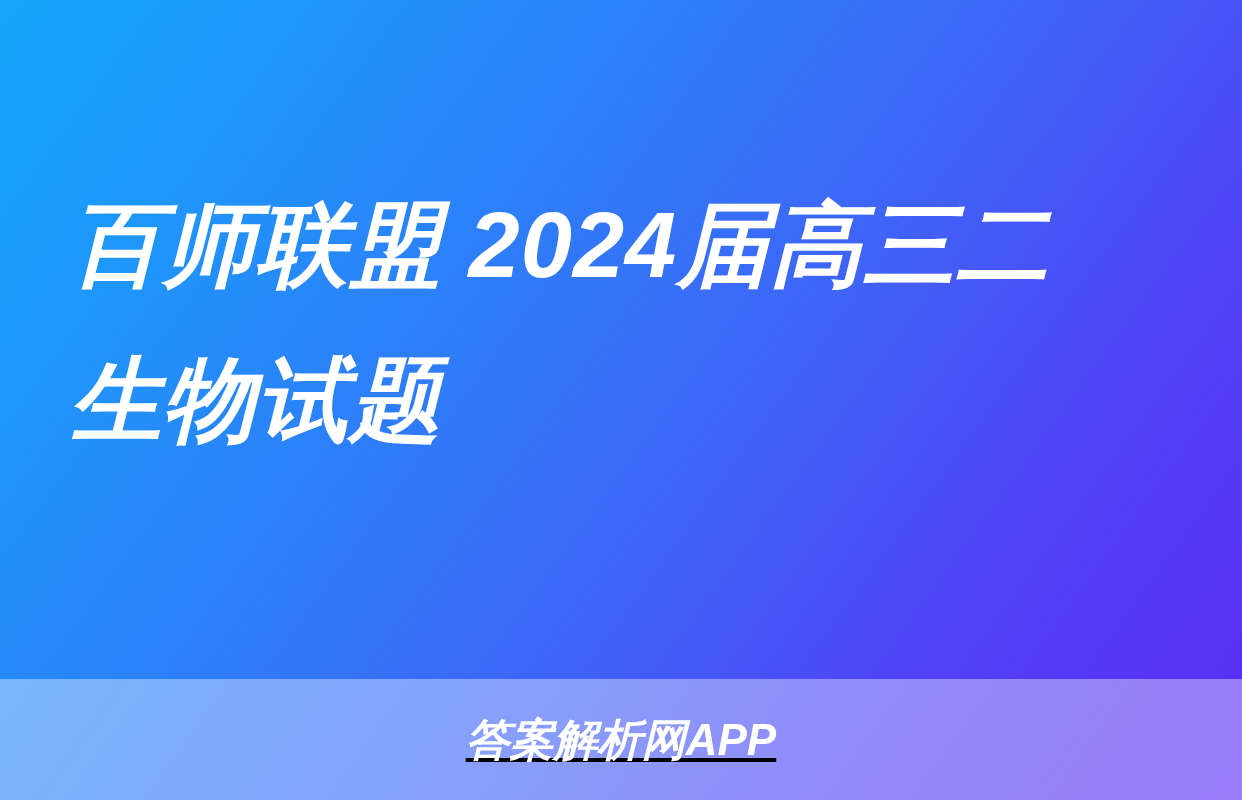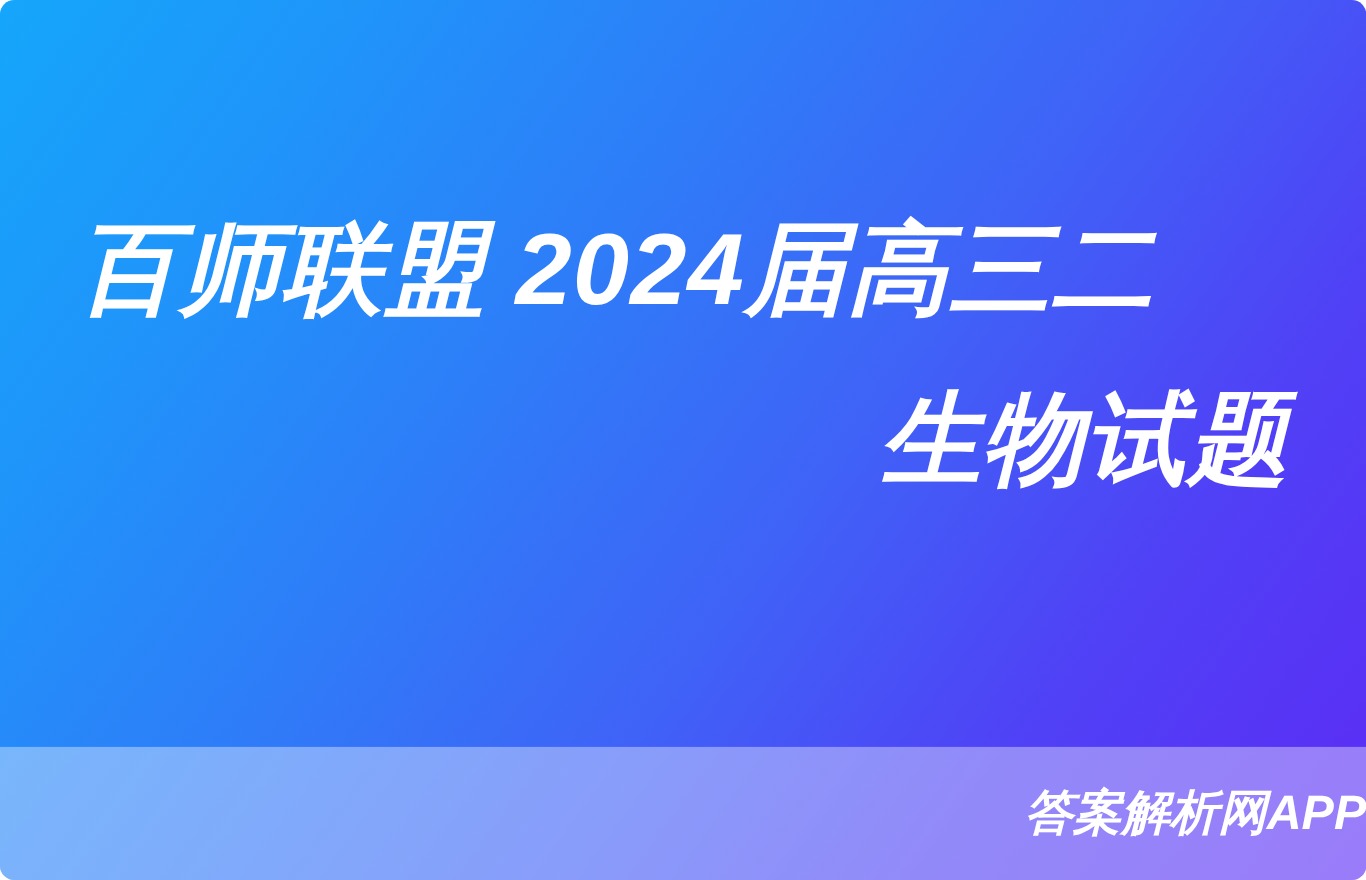--- a/index.html
+++ b/index.html
@@ -7,21 +7,20 @@
     margin: 0;
     padding: 0;
     background: #ffffff;
   }
   #card {
     position: relative;
     width: 1242px;
     height: 800px;
     overflow: hidden;
     font-family: "Liberation Sans", "DejaVu Sans", sans-serif;
-    border-radius: 13px;
   }
   
   #bg-gradient {
     position: absolute;
     inset: 0;
     background: linear-gradient(126deg,
         #15a6fb 0%,
         #1f95fa 18%,
         #2e7df8 38%,
         #3f63f7 58%,
@@ -54,32 +53,33 @@
     letter-spacing: 1px;
     font-style: italic;
     white-space: nowrap;
   }
   #title-block .title-line {
     display: block;
     white-space: nowrap;
   }
   #title-line-1 { text-align: left; }
   #title-line-2 { text-align: left; }
-  #title-line-3 { text-align: right; }
+  #title-line-3 { text-align: left; }
 
   
   #watermark {
     position: absolute;
     left: 0;
     right: 0;
     top: 679px;
     height: 121px;
     display: flex;
     align-items: center;
-    justify-content: flex-end;
+    justify-content: center;
+    text-decoration: underline;
   }
   #watermark-text {
     color: #ffffff;
     font-size: 44px;
     font-weight: 700;
     font-style: italic;
     letter-spacing: 0px;
     line-height: 1;
     white-space: nowrap;
   }

